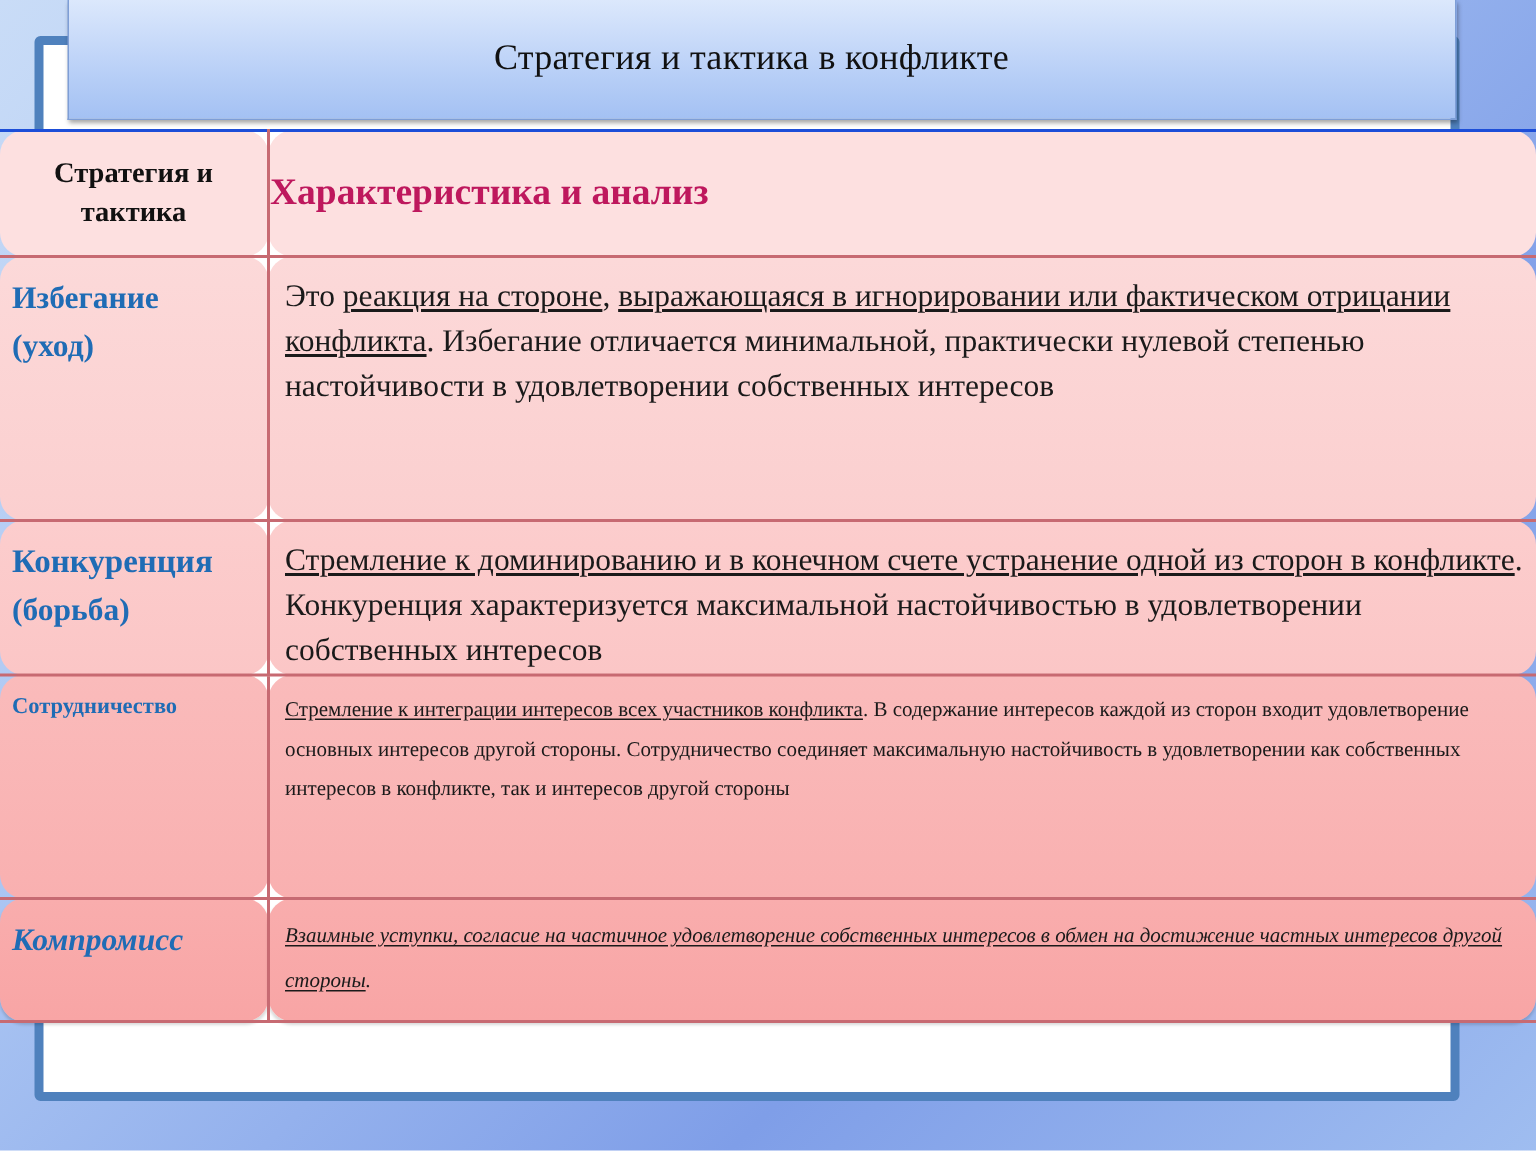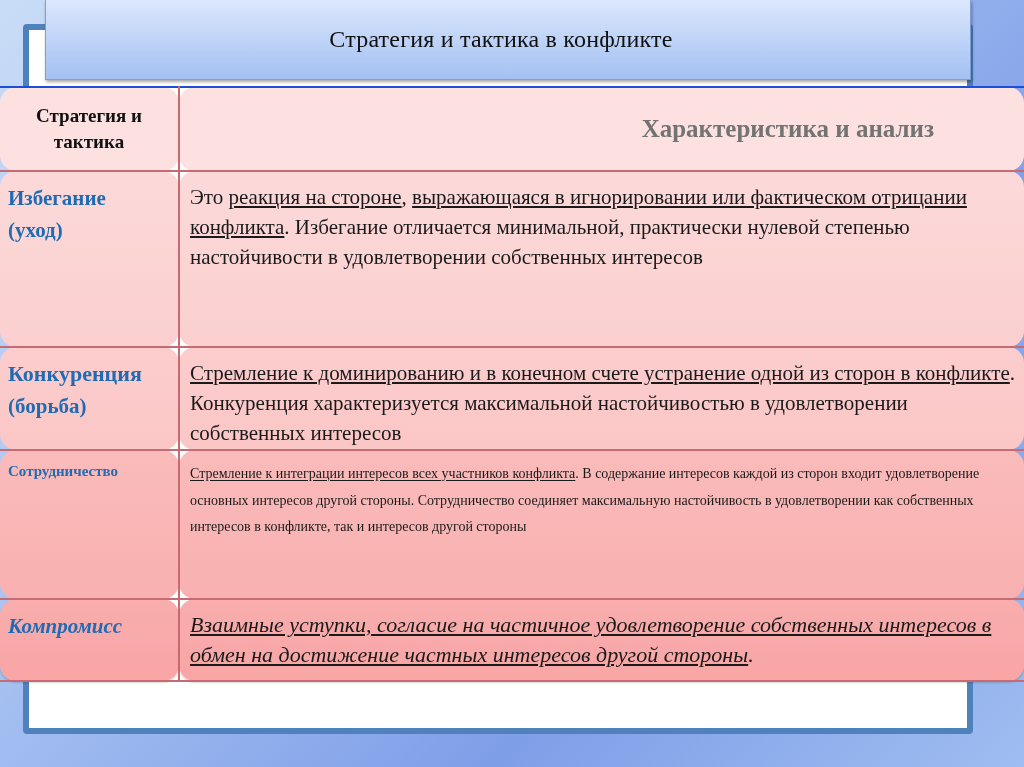--- a/index.html
+++ b/index.html
@@ -31,33 +31,33 @@
       border-collapse: collapse; table-layout: fixed;
     }
     table.main td {
       border-top: 2px solid #1d4ed8; border-bottom: 2px solid #c76a72;
       vertical-align: top; box-sizing: border-box; border-radius: 16px;
     }
     table.main td.c1 { width: 179px; border-right: 2px solid #c76a72; padding: 10px 8px 0 8px; }
     table.main td.c2 { padding: 10px 8px 0 10px; }
     tr.hdr td { background: #fde0e0; height: 84px; vertical-align: middle; }
     tr.hdr td.c1 { text-align: center; font-weight: bold; font-size: 19px; line-height: 26px; color: #111; padding: 0 6px; }
-    tr.hdr td.c2 { text-align: right; font-weight: bold; font-size: 25px; color: #737373; padding: 0 90px 0 0; }
+    tr.hdr td.c2 { text-align: left; font-weight: bold; font-size: 25px; color: #be185d; padding: 0 90px 0 0; }
     tr.r1 td { background: linear-gradient(#fcd9d9, #fbcfcf); height: 176px; }
     tr.r2 td { background: linear-gradient(#fccdcd, #fbc6c6); height: 103px; }
     tr.r3 td { background: linear-gradient(#fbc4c4, #fabcbc); height: 82px; }
     tr.r4 td { background: linear-gradient(#fabbbb, #f9b0b0); height: 149px; }
     tr.r5 td { background: linear-gradient(#f9adad, #f8a5a5); height: 82px; box-shadow: 0 2px 2px rgba(0,0,0,0.15); font-style: italic; }
     .term { color: #1f6cb5; font-weight: bold; font-family: "Liberation Serif", serif; }
     .term.big { font-size: 21px; line-height: 32px; }
     .term.mid { font-size: 22px; line-height: 32px; }
     .term.small { font-size: 15px; line-height: 20px; }
     .desc { color: #1a1a1a; font-size: 21px; line-height: 30px; }
     .desc.sm { font-size: 14px; line-height: 26.5px; font-family: Liberation Serif, serif; }
-    .desc.lg { font-size: 22px; line-height: 30px; }
+    .desc.lg { font-size: 14px; line-height: 30px; }
     .u { text-decoration: underline; text-underline-offset: 2px; }
   </style>
 </head>
 <body>
 
 <div class="frame"></div>
 
 <div class="title-bar">
   <h1>Стратегия и тактика в конфликте</h1>
 </div>

